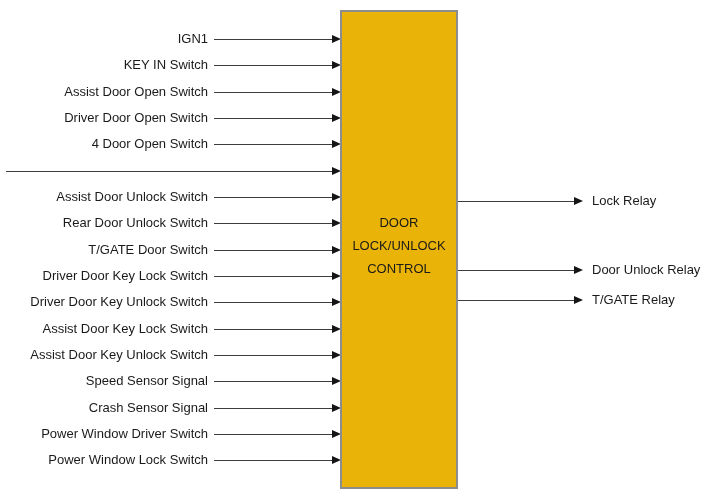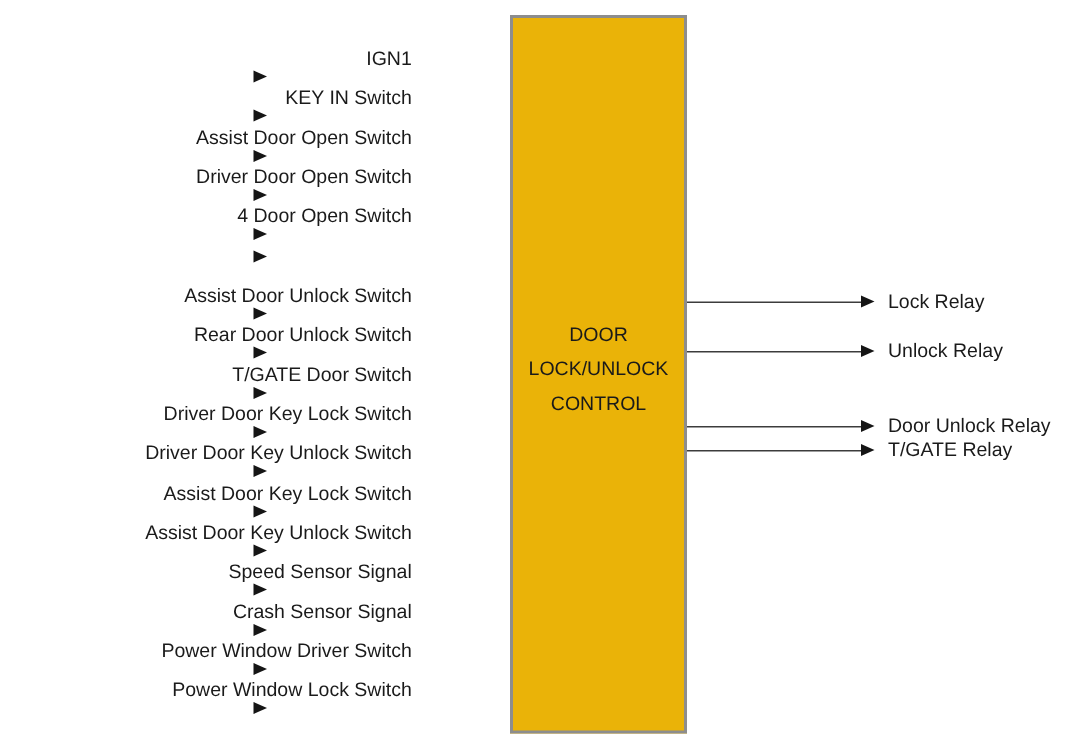--- a/index.html
+++ b/index.html
@@ -39,21 +39,20 @@
   }
   .sig-row {
     position: absolute;
     height: 16px;
     display: flex;
     align-items: center;
   }
   .in-row {
     left: 0;
     width: 341px;
-    flex-direction: column;
   }
   .in-row .lbl {
     width: 208px;
     text-align: right;
     white-space: nowrap;
     line-height: 16px;
   }
   .arrow {
     display: flex;
     align-items: center;
@@ -221,28 +220,21 @@
       </span>
   </div>
 
   <div class="sig-row out-row" style="top:193px">
     <span class="arrow">
         <i class="shaft"></i>
         <i class="head"></i>
       </span>
     <span class="lbl">Lock Relay</span>
   </div>
-  <div class="sig-row out-row" style="top:226px">
-    <span class="arrow">
-        <i class="shaft"></i>
-        <i class="head"></i>
-      </span>
-    <span class="lbl">Unlock Relay</span>
-  </div>
-  <div class="sig-row out-row" style="top:276px">
+  <div class="sig-row out-row" style="top:262px">
     <span class="arrow">
         <i class="shaft"></i>
         <i class="head"></i>
       </span>
     <span class="lbl">Door Unlock Relay</span>
   </div>
   <div class="sig-row out-row" style="top:292px">
     <span class="arrow">
         <i class="shaft"></i>
         <i class="head"></i>

